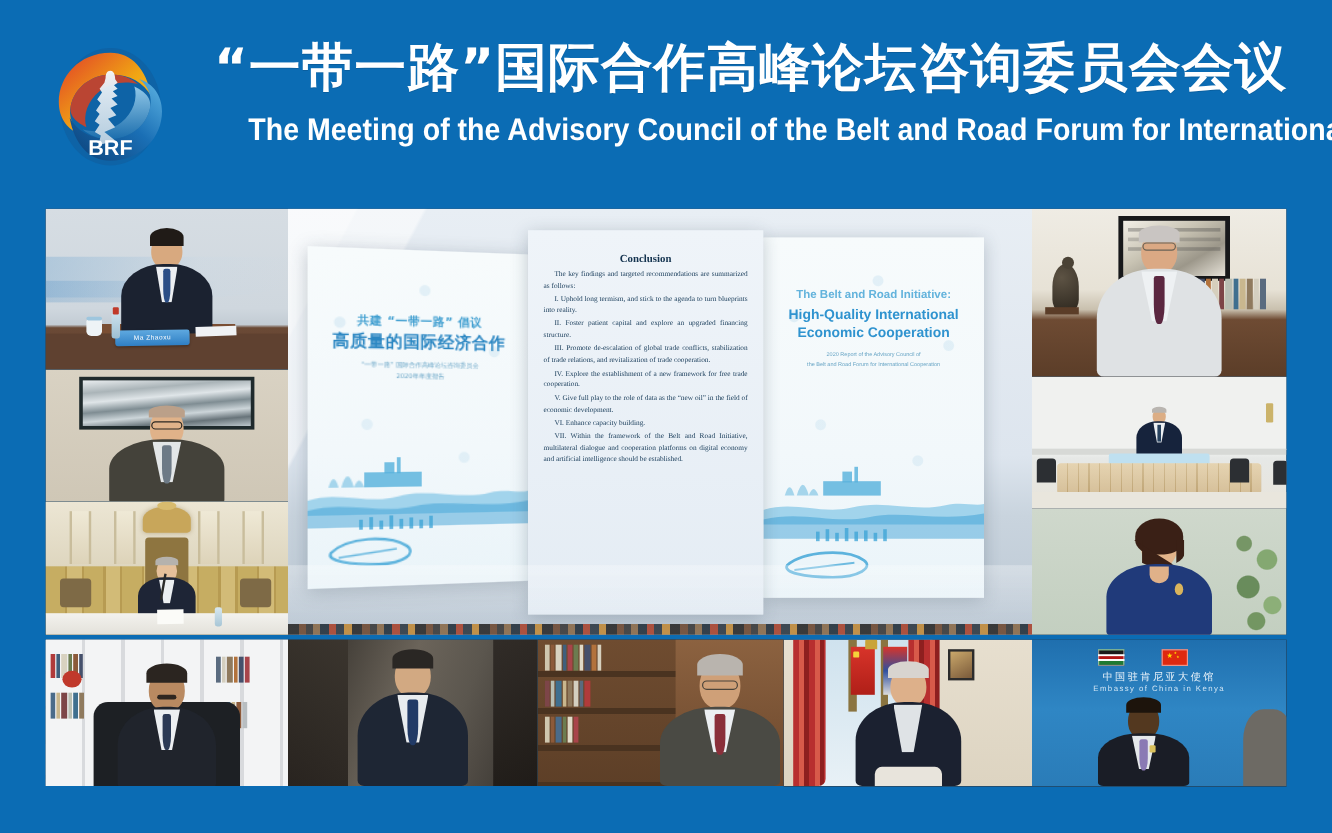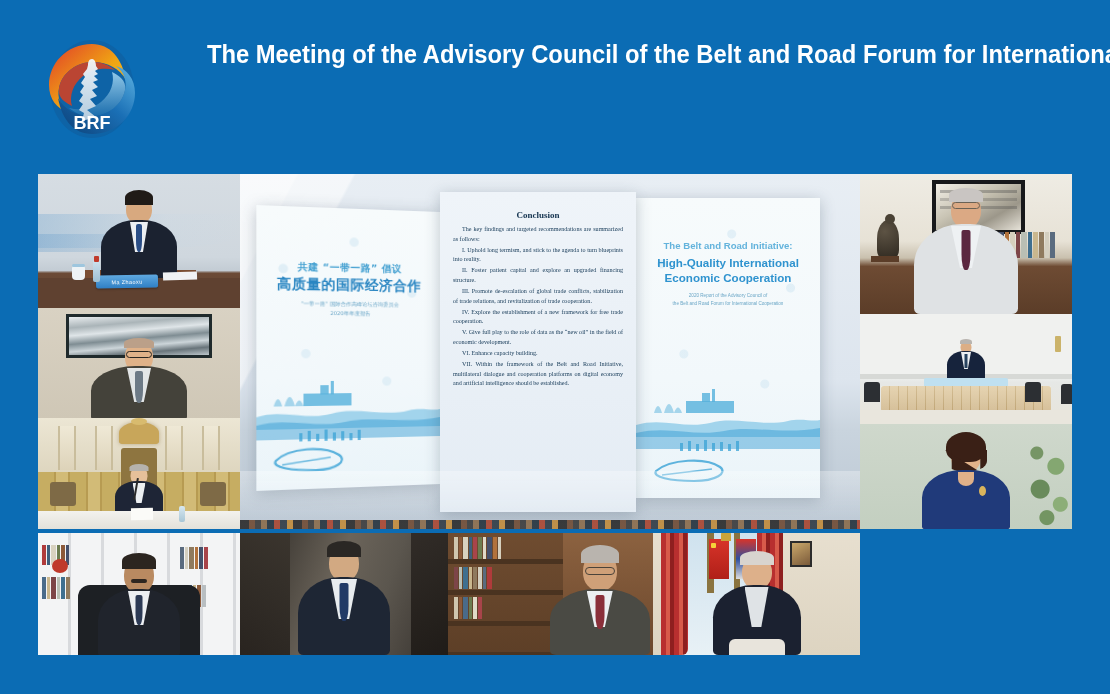--- a/index.html
+++ b/index.html
@@ -137,20 +137,21 @@
         <path d="M56 11 C30 11 13 31 13 52 C13 66 21 76 32 79 C24 73 21 64 23 55 C26 40 40 29 57 29 C72 29 84 36 90 47 C86 25 74 11 56 11 Z" fill="url(#gOr)"></path>
         <path d="M23 55 C26 40 40 29 57 29 C66 29 73 32 79 37 C68 34 56 36 47 43 C37 51 33 63 36 73 C30 70 21 65 23 55 Z" fill="#d8401f" opacity=".85"></path>
         <path d="M56 101 C82 101 99 81 99 60 C99 46 91 36 80 33 C88 39 91 48 89 57 C86 72 72 83 55 83 C40 83 28 76 22 65 C26 87 38 101 56 101 Z" fill="url(#gBl)"></path>
         <path d="M89 57 C86 72 72 83 55 83 C46 83 39 80 33 75 C44 78 56 76 65 69 C75 61 79 49 76 39 C82 42 91 47 89 57 Z" fill="url(#gBl2)" opacity=".9"></path>
         <path d="M56 26 C59 26 60 30 60 33 L62 36 L59 38 L62 41 L58 43 L62 47 L57 49 L62 54 L56 57 L61 63 L54 66 L60 73 L51 77 L60 84 L46 88 L48 80 L43 77 L47 71 L43 68 L47 62 L44 59 L48 53 L45 50 L49 44 L47 41 L51 36 L52 32 C52 29 53 26 56 26 Z" fill="url(#gTw)" opacity=".96"></path>
         <text x="56" y="96" text-anchor="middle" font-family="Liberation Sans, sans-serif" font-size="18" font-weight="bold" fill="#ffffff">BRF</text>
       </svg>
     </div>
 
     <div class="titles">
+      <div class="title-cn">“一带一路”国际合作高峰论坛咨询委员会会议</div>
       <div class="title-en">The Meeting of the Advisory Council of the Belt and Road Forum for International Cooperation</div>
     </div>
   </div>
 
   <div class="grid">
 
     <div class="tile col-left lt1">
       <div class="scene" style="background:linear-gradient(180deg,#d6dde3 0%,#cfd7de 62%,#c3ccd4 72%,#6b4a36 74%,#5d4030 100%);">
         <div style="position:absolute;left:0;top:40px;width:100%;height:34px;background:linear-gradient(110deg,rgba(120,170,210,.38),rgba(190,215,235,.12) 60%,rgba(255,255,255,0));border-radius:0 0 40% 0;"></div>
         <div style="position:absolute;left:0;top:60px;width:100%;height:18px;background:linear-gradient(100deg,rgba(90,150,200,.30),rgba(255,255,255,0) 70%);"></div>
@@ -494,15 +495,35 @@
           <div style="width:100%;height:100%;background:linear-gradient(150deg,#caa86b,#7a5a3a);"></div>
         </div>
         <div class="head" style="top:22px;width:30px;height:34px;background:#ddb08a;"></div>
         <div style="position:absolute;left:50%;transform:translateX(-50%);top:18px;width:34px;height:14px;background:#d8d4cf;border-radius:50% 50% 0 0;"></div>
         <div class="torso" style="top:52px;width:88px;height:70px;background:#1b2130;"></div>
         <div class="shirt" style="top:54px;width:24px;height:40px;clip-path:polygon(0 0,100% 0,70% 100%,30% 100%);background:#dfe3e6;"></div>
         <div style="position:absolute;left:50%;transform:translateX(-50%);bottom:0;width:56px;height:16px;background:#e8e4dc;border-radius:6px 6px 0 0;"></div>
       </div>
     </div>
 
+    <div class="tile bot b5">
+      <div class="scene" style="background:linear-gradient(180deg,#1f6fae 0%,#2f86c4 48%,#2a7cb8 100%);">
+        <div style="position:absolute;left:26%;top:8px;width:22px;height:14px;
+             background:linear-gradient(180deg,#1a1a1a 0 28%,#ffffff 28% 40%,#b11414 40% 62%,#ffffff 62% 72%,#1f7a32 72% 100%);border:1px solid rgba(255,255,255,.5);box-sizing:border-box;"></div>
+        <div style="position:absolute;left:51%;top:8px;width:22px;height:14px;background:#de2910;border:1px solid rgba(255,255,255,.5);box-sizing:border-box;">
+          <span style="position:absolute;left:3px;top:2px;color:#ffde00;font-size:6px;line-height:6px;">★</span>
+          <span style="position:absolute;left:9px;top:1px;color:#ffde00;font-size:3px;line-height:3px;">★</span>
+          <span style="position:absolute;left:11px;top:4px;color:#ffde00;font-size:3px;line-height:3px;">★</span>
+        </div>
+        <div style="position:absolute;left:0;right:0;top:26px;text-align:center;color:#eaf3fa;font-size:8.5px;letter-spacing:2px;font-family:'DejaVu Sans',sans-serif;">中国驻肯尼亚大使馆</div>
+        <div style="position:absolute;left:0;right:0;top:38px;text-align:center;color:#cfe4f4;font-size:6.5px;letter-spacing:1.2px;">Embassy of China in Kenya</div>
+        <div class="head" style="left:44%;top:52px;width:26px;height:31px;background:#53381f;"></div>
+        <div style="position:absolute;left:44%;transform:translateX(-50%);top:48px;width:29px;height:13px;background:#1d140c;border-radius:50% 50% 0 0;"></div>
+        <div class="torso" style="left:44%;top:78px;width:76px;height:44px;background:#1a1d26;"></div>
+        <div class="shirt" style="left:44%;top:80px;width:20px;height:28px;clip-path:polygon(0 0,100% 0,70% 100%,30% 100%);background:#e5e8ea;"></div>
+        <div class="tie" style="left:44%;top:83px;width:7px;height:26px;background:#8a7ab4;"></div>
+        <div style="position:absolute;left:46%;top:88px;width:5px;height:6px;background:#d9c05c;border-radius:1px;"></div>
+        <div style="position:absolute;right:-6px;top:58px;width:42px;height:64px;background:#6d6a64;border-radius:40% 40% 0 0;"></div>
+      </div>
+    </div>
 
   </div>
 </div>
 
 </body></html>

